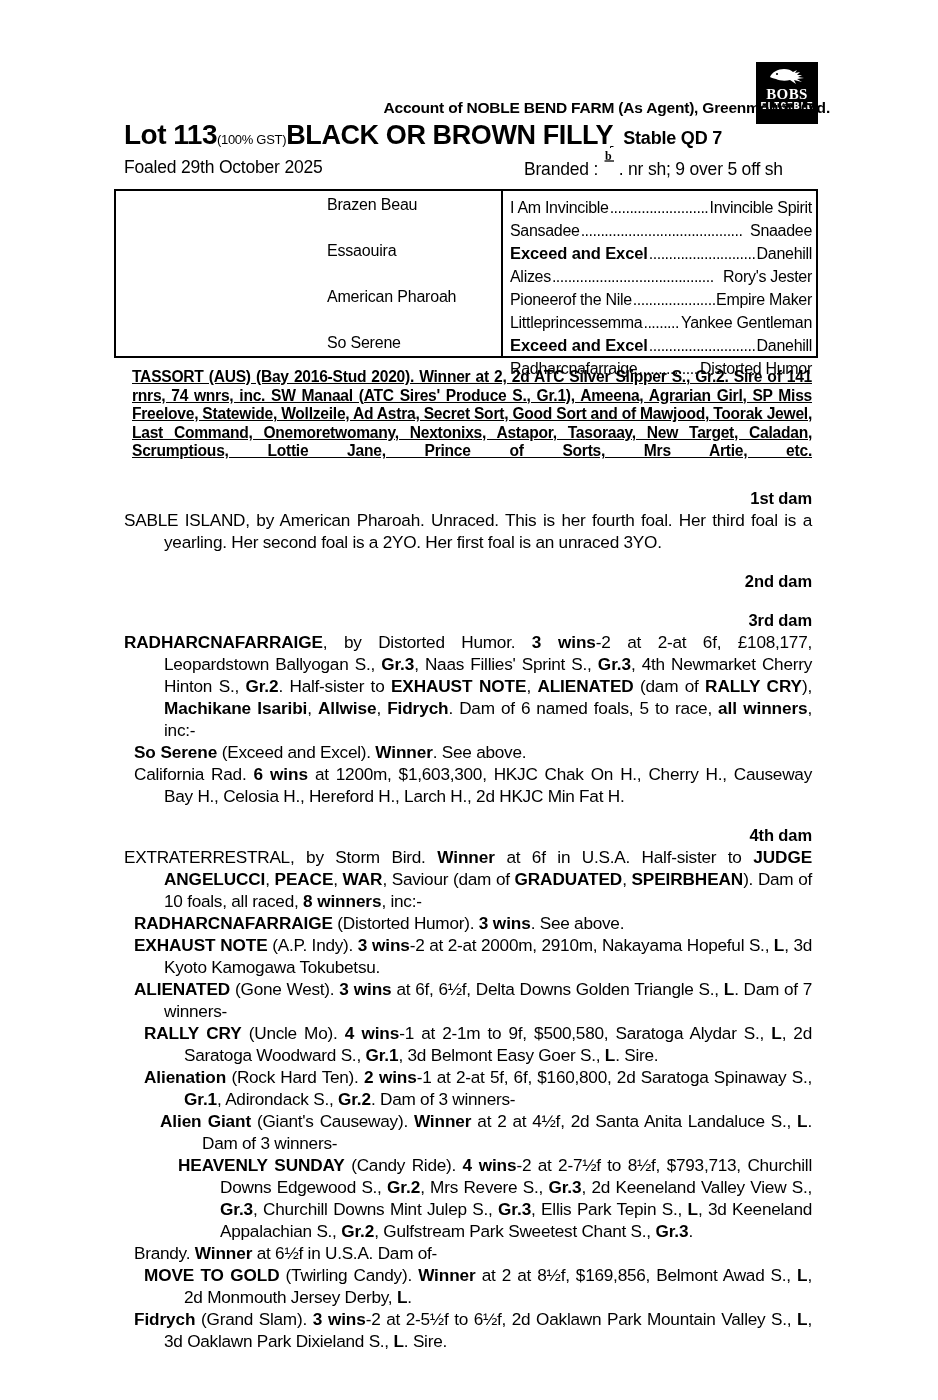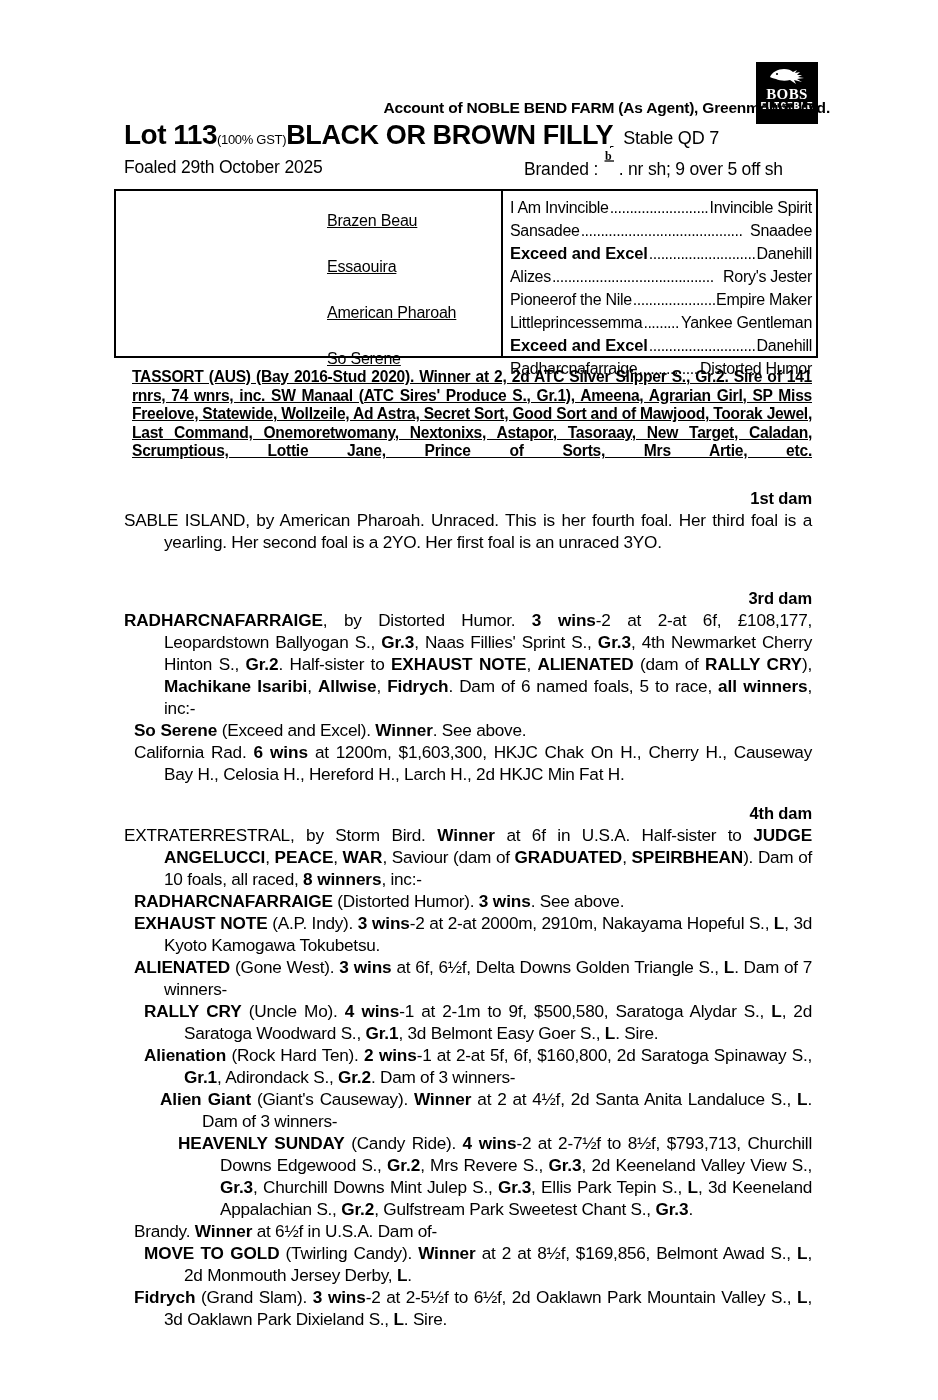--- a/index.html
+++ b/index.html
@@ -90,21 +90,21 @@
     letter-spacing: -0.3px;
     vertical-align: baseline;
   }
   .lot-name {
     font-weight: bold;
     font-size: 27px;
     letter-spacing: -0.4px;
     vertical-align: baseline;
   }
   .stable {
-    font-weight: normal;
+    font-weight: bold;
     font-size: 18px;
     letter-spacing: -0.2px;
     vertical-align: baseline;
     margin-left: 10px;
   }
 
   .foaled-row {
     position: absolute;
     left: 124px;
     top: 157px;
@@ -149,23 +149,22 @@
   }
   .ped-col-a {
     position: absolute;
     left: 8px;
     top: 5px;
     width: 200px;
   }
   .ped-col-b {
     position: absolute;
     left: 211px;
-    top: 18px;
+    top: 2px;
     width: 170px;
-    text-decoration: underline;
   }
   .ped-col-c {
     position: absolute;
     left: 394px;
     top: 5px;
     width: 302px;
   }
   .ped-line {
     height: 23px;
     line-height: 23px;
@@ -338,20 +337,21 @@
 
   <div class="sire-summary">TASSORT (AUS) (Bay 2016-Stud 2020). Winner at 2, 2d ATC Silver Slipper S., Gr.2. Sire of 141 rnrs, 74 wnrs, inc. SW Manaal (ATC Sires' Produce S., Gr.1), Ameena, Agrarian Girl, SP Miss Freelove, Statewide, Wollzeile, Ad Astra, Secret Sort, Good Sort and of Mawjood, Toorak Jewel, Last Command, Onemoretwomany, Nextonixs, Astapor, Tasoraay, New Target, Caladan, Scrumptious, Lottie Jane, Prince of Sorts, Mrs Artie, etc.</div>
 
   <div class="body-block">
 
     <div class="dam-head">1st dam</div>
     <div class="para hang0">SABLE ISLAND, by American Pharoah. Unraced. This is her fourth foal. Her third foal is a yearling. Her second foal is a 2YO. Her first foal is an unraced 3YO.</div>
 
     <div class="gap-sm"></div>
 
+    <div class="dam-head">2nd dam</div>
 
     <div class="gap-sm"></div>
 
     <div class="dam-head">3rd dam</div>
     <div class="para hang0"><b class="t">RADHARCNAFARRAIGE</b><span>, by Distorted Humor. </span><b class="t">3 wins</b><span>-2 at 2-at 6f, £108,177, Leopardstown Ballyogan S., </span><b class="t">Gr.3</b><span>, Naas Fillies' Sprint S., </span><b class="t">Gr.3</b><span>, 4th Newmarket Cherry Hinton S., </span><b class="t">Gr.2</b><span>. Half-sister to </span><b class="t">EXHAUST NOTE</b><span>, </span><b class="t">ALIENATED</b><span> (dam of </span><b class="t">RALLY CRY</b><span>), </span><b class="t">Machikane Isaribi</b><span>, </span><b class="t">Allwise</b><span>, </span><b class="t">Fidrych</b><span>. Dam of 6 named foals, 5 to race, </span><b class="t">all winners</b><span>, inc:-</span></div>
     <div class="para hang1"><b class="t">So Serene</b><span> (Exceed and Excel). </span><b class="t">Winner</b><span>. See above.</span></div>
     <div class="para hang1"><span>California Rad. </span><b class="t">6 wins</b><span> at 1200m, $1,603,300, HKJC Chak On H., Cherry H., Causeway Bay H., Celosia H., Hereford H., Larch H., 2d HKJC Min Fat H.</span></div>
 
     <div class="gap-sm"></div>
 

